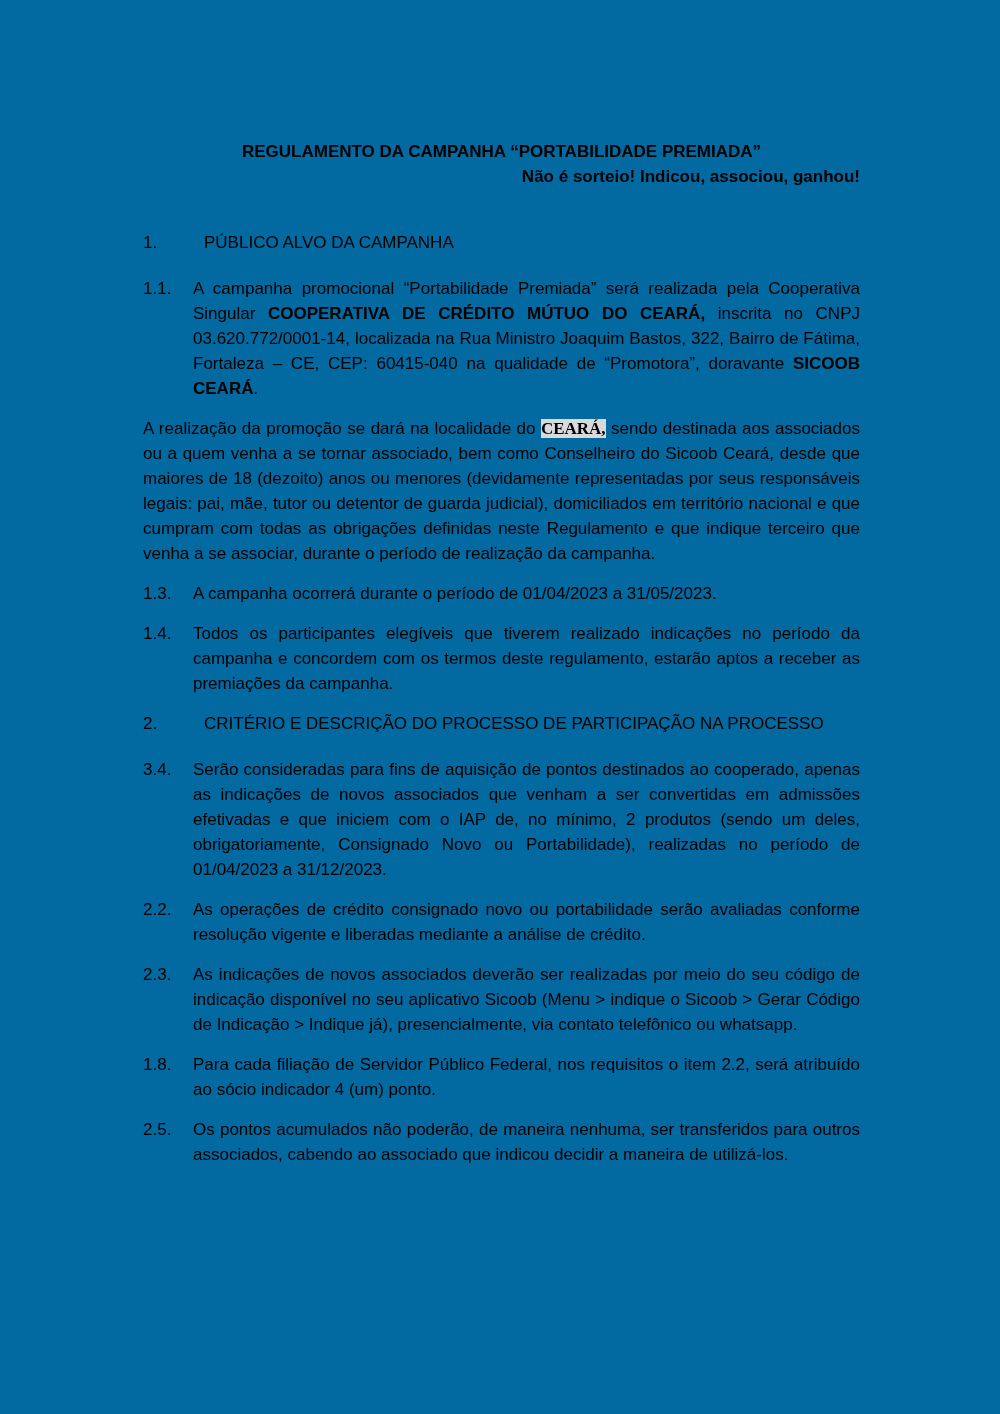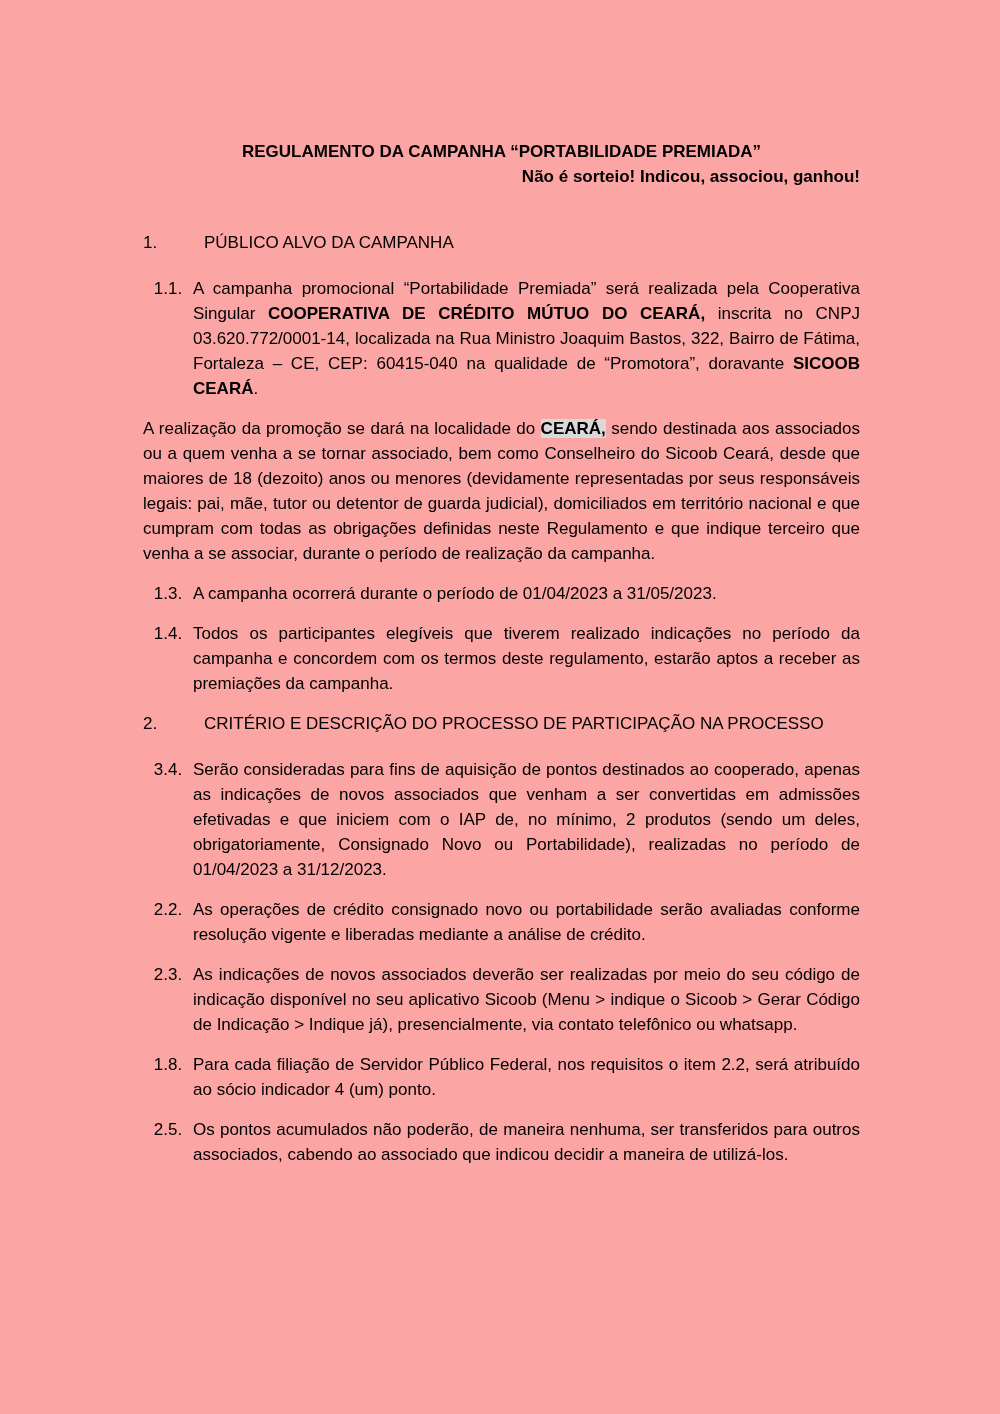--- a/index.html
+++ b/index.html
@@ -5,21 +5,21 @@
   html, body {
     margin: 0;
     padding: 0;
     background: #ffffff;
   }
   .page {
     position: relative;
     width: 1000px;
     height: 1414px;
     box-sizing: border-box;
-    background: #fca5a5;
+    background: #0369a1;
     color: #000000;
     font-family: "Liberation Sans", sans-serif;
     font-size: 17px;
     line-height: 25px;
     padding: 139px 140px 0 143px;
     overflow: hidden;
   }
   .doc-title {
     text-align: center;
     font-weight: bold;
@@ -37,28 +37,27 @@
   .sec-heading .hnum {
     display: inline-block;
     width: 61px;
   }
   .para {
     display: flex;
     margin: 0 0 15px 0;
   }
   .pnum {
     flex: 0 0 50px;
-    text-align: center;
   }
   .ptext {
     flex: 1 1 auto;
     text-align: justify;
   }
   .b { font-weight: bold; }
-  .hl { background: #d9d9d9; }
+  .hl { background: #d9d9d9; font-family: Liberation Serif, serif; }
 </style>
 </head>
 <body>
 
 <div class="page">
   <div class="doc-title">REGULAMENTO DA CAMPANHA “PORTABILIDADE PREMIADA”</div>
   <div class="doc-subtitle">Não é sorteio! Indicou, associou, ganhou!</div>
   <div id="doc-body">
       <div class="sec-heading"><span class="hnum">1.</span><span>PÚBLICO ALVO DA CAMPANHA</span></div>
       <div class="para">

